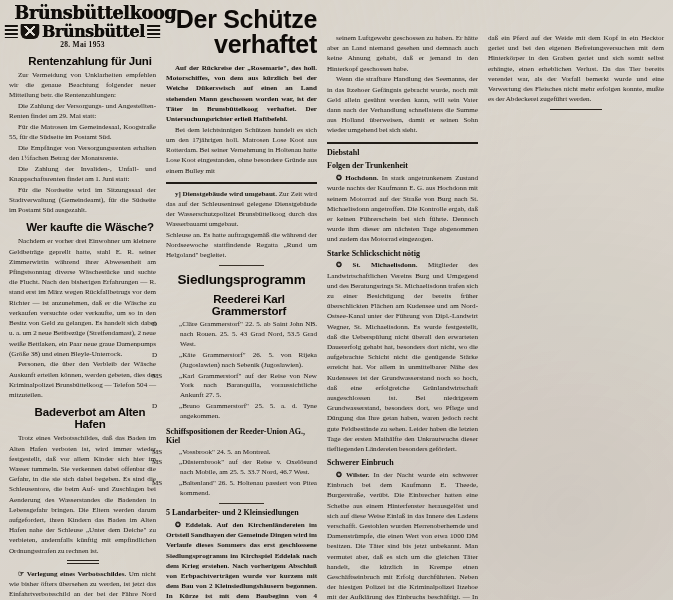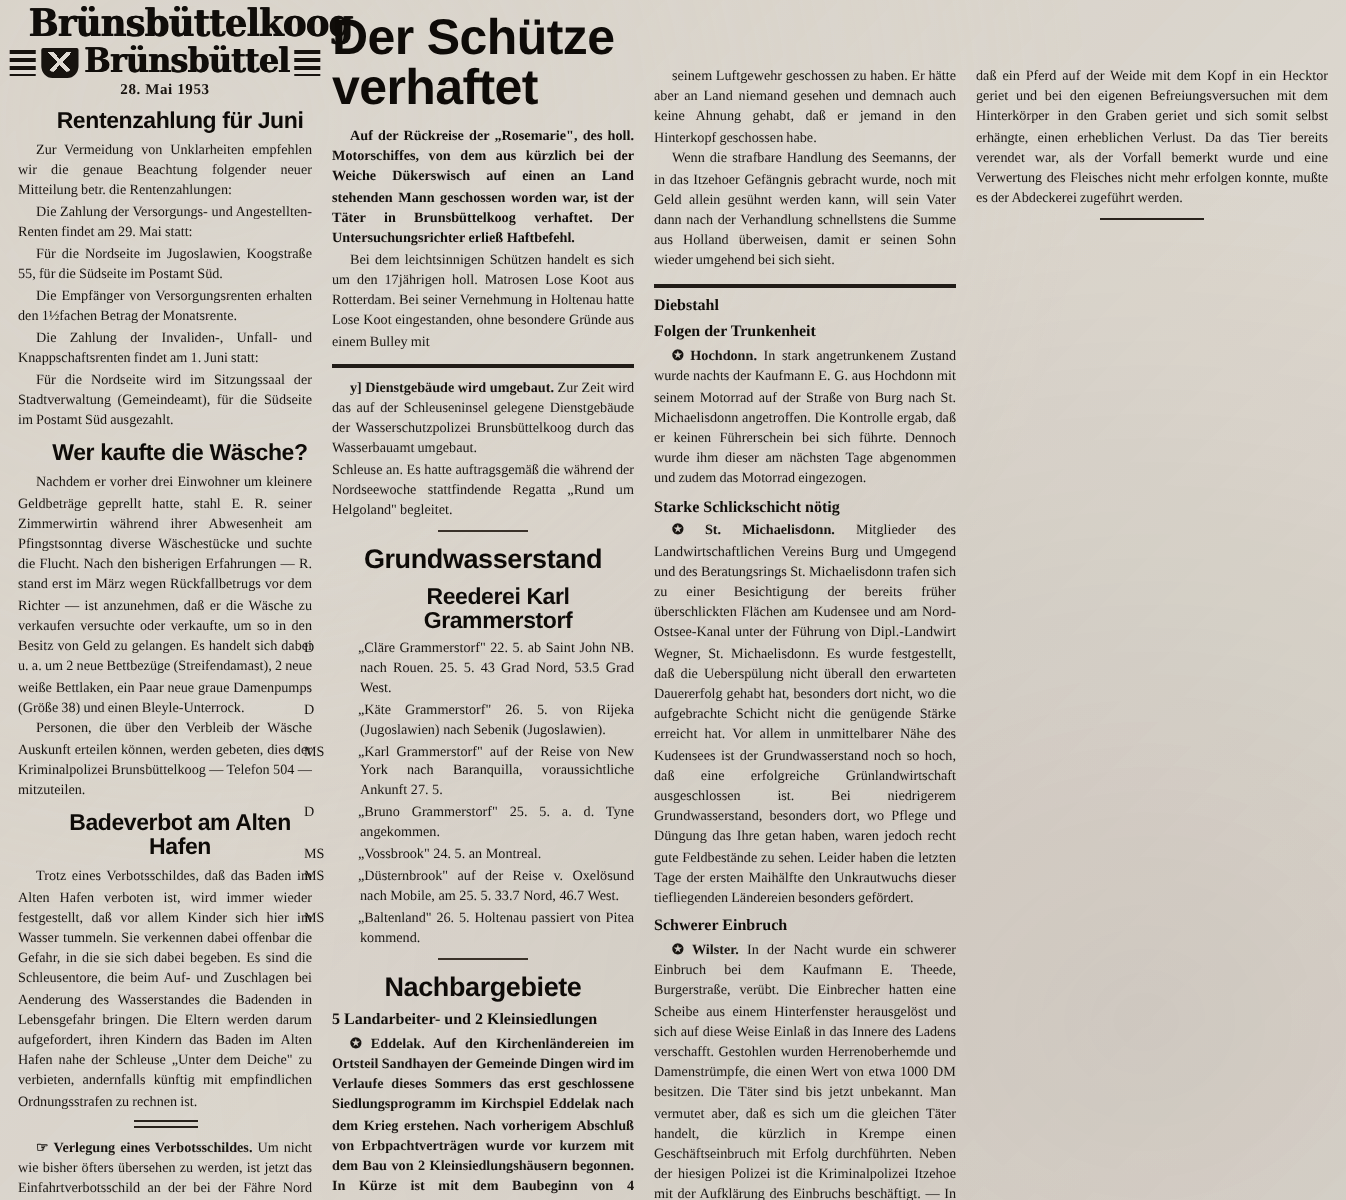--- a/index.html
+++ b/index.html
@@ -115,21 +115,21 @@
     margin-top: 0;
     color: #17130f;
   }
 
   
   h1.main-head {
     font-family: "Liberation Sans", sans-serif;
     font-weight: 700;
     font-size: 25px;
     line-height: 1;
-    text-align: left;
+    text-align: right;
     margin: 4px 0 6px 0;
     letter-spacing: -0.3px;
     color: #100d0a;
   }
   h2.sec-head {
     font-family: "Liberation Sans", sans-serif;
     font-weight: 700;
     font-size: 13.5px;
     line-height: 1.05;
     text-align: center;
@@ -262,21 +262,21 @@
           <span class="crest"></span>
           <span class="word">Brünsbüttel</span>
           <span class="rule-block"></span>
         </div>
         <div class="mast-date">28. Mai 1953</div>
       </div>
 
       <h3 class="art-head">Rentenzahlung für Juni</h3>
       <p class="body">Zur Vermeidung von Unklarheiten empfehlen wir die genaue Beachtung folgender neuer Mitteilung betr. die Rentenzahlungen:</p>
       <p class="body">Die Zahlung der Versorgungs- und Angestellten-Renten findet am 29. Mai statt:</p>
-      <p class="body">Für die Nordseite im Jugoslawien, Koogstraße 55, für die Südseite im Postamt Süd.</p>
+      <p class="body">Für die Matrosen im Gemeindesaal, Koogstraße 55, für die Südseite im Postamt Süd.</p>
       <p class="body">Die Empfänger von Versorgungsrenten erhalten den 1½fachen Betrag der Monatsrente.</p>
       <p class="body">Die Zahlung der Invaliden-, Unfall- und Knappschaftsrenten findet am 1. Juni statt:</p>
       <p class="body">Für die Nordseite wird im Sitzungssaal der Stadtverwaltung (Gemeindeamt), für die Südseite im Postamt Süd ausgezahlt.</p>
 
       <h3 class="art-head">Wer kaufte die Wäsche?</h3>
       <p class="body">Nachdem er vorher drei Einwohner um kleinere Geldbeträge geprellt hatte, stahl E. R. seiner Zimmerwirtin während ihrer Abwesenheit am Pfingstsonntag diverse Wäschestücke und suchte die Flucht. Nach den bisherigen Erfahrungen — R. stand erst im März wegen Rückfallbetrugs vor dem Richter — ist anzunehmen, daß er die Wäsche zu verkaufen versuchte oder verkaufte, um so in den Besitz von Geld zu gelangen. Es handelt sich dabei u. a. um 2 neue Bettbezüge (Streifendamast), 2 neue weiße Bettlaken, ein Paar neue graue Damenpumps (Größe 38) und einen Bleyle-Unterrock.</p>
       <p class="body">Personen, die über den Verbleib der Wäsche Auskunft erteilen können, werden gebeten, dies der Kriminalpolizei Brunsbüttelkoog — Telefon 504 — mitzuteilen.</p>
 
       <h3 class="art-head">Badeverbot am Alten Hafen</h3>
       <p class="body">Trotz eines Verbotsschildes, daß das Baden im Alten Hafen verboten ist, wird immer wieder festgestellt, daß vor allem Kinder sich hier im Wasser tummeln. Sie verkennen dabei offenbar die Gefahr, in die sie sich dabei begeben. Es sind die Schleusentore, die beim Auf- und Zuschlagen bei Aenderung des Wasserstandes die Badenden in Lebensgefahr bringen. Die Eltern werden darum aufgefordert, ihren Kindern das Baden im Alten Hafen nahe der Schleuse „Unter dem Deiche" zu verbieten, andernfalls künftig mit empfindlichen Ordnungsstrafen zu rechnen ist.</p>
@@ -294,40 +294,40 @@
       <p class="body">Bei dem leichtsinnigen Schützen handelt es sich um den 17jährigen holl. Matrosen Lose Koot aus Rotterdam. Bei seiner Vernehmung in Holtenau hatte Lose Koot eingestanden, ohne besondere Gründe aus einem Bulley mit</p>
 
       <div class="sep-thick"></div>
 
       <p class="body"><span class="dingbat">y] </span><span class="lead">Dienstgebäude wird umgebaut.</span><span> Zur Zeit wird das auf der Schleuseninsel gelegene Dienstgebäude der Wasserschutzpolizei Brunsbüttelkoog durch das Wasserbauamt umgebaut.</span></p>
 
       <p class="body noind">Schleuse an. Es hatte auftragsgemäß die während der Nordseewoche stattfindende Regatta „Rund um Helgoland" begleitet.</p>
 
       <div class="sep-thin"></div>
 
-      <h2 class="sec-head">Grundwasserstand</h2>
+      <h2 class="sec-head">Siedlungsprogramm</h2>
       <h3 class="art-head">Reederei Karl Grammerstorf</h3>
 
       <ul class="shiplist">
         <li><span class="sh-type">D</span><span>„Cläre Grammerstorf" 22. 5. ab Saint John NB. nach Rouen. 25. 5. 43 Grad Nord, 53.5 Grad West.</span></li>
         <li><span class="sh-type">D</span><span>„Käte Grammerstorf" 26. 5. von Rijeka (Jugoslawien) nach Sebenik (Jugoslawien).</span></li>
         <li><span class="sh-type">MS</span><span>„Karl Grammerstorf" auf der Reise von New York nach Baranquilla, voraussichtliche Ankunft 27. 5.</span></li>
         <li><span class="sh-type">D</span><span>„Bruno Grammerstorf" 25. 5. a. d. Tyne angekommen.</span></li>
       </ul>
 
+      <h4 class="sub-head-left">Schiffspositionen der Reeder-Union AG., Kiel</h4>
 
       <ul class="shiplist">
         <li><span class="sh-type">MS</span><span>„Vossbrook" 24. 5. an Montreal.</span></li>
         <li><span class="sh-type">MS</span><span>„Düsternbrook" auf der Reise v. Oxelösund nach Mobile, am 25. 5. 33.7 Nord, 46.7 West.</span></li>
         <li><span class="sh-type">MS</span><span>„Baltenland" 26. 5. Holtenau passiert von Pitea kommend.</span></li>
       </ul>
 
       <div class="sep-thin"></div>
 
-      <h2 class="sec-head">Nachbargebiete</h2>
       <h4 class="sub-head">5 Landarbeiter- und 2 Kleinsiedlungen</h4>
       <p class="body"><span class="dingbat">✪ </span><span class="place">Eddelak. Auf den Kirchenländereien im Ortsteil Sandhayen der Gemeinde Dingen wird im Verlaufe dieses Sommers das erst geschlossene Siedlungsprogramm im Kirchspiel Eddelak nach dem Krieg erstehen. Nach vorherigem Abschluß von Erbpachtverträgen wurde vor kurzem mit dem Bau von 2 Kleinsiedlungshäusern begonnen. In Kürze ist mit dem Baubeginn von 4 Landarbeitersiedlungen mit Einliegerwohnungen zu rechnen. Der Bau eines weiteren Landarbeitersiedlungshauses ist in Behmhusen auf dem Gelände der Bauern Rudolf Dohrn vorgesehen.</span></p>
 
     </div>
 
     <div class="col c3">
       <p class="body" style="margin-top:30px">seinem Luftgewehr geschossen zu haben. Er hätte aber an Land niemand gesehen und demnach auch keine Ahnung gehabt, daß er jemand in den Hinterkopf geschossen habe.</p>
       <p class="body">Wenn die strafbare Handlung des Seemanns, der in das Itzehoer Gefängnis gebracht wurde, noch mit Geld allein gesühnt werden kann, will sein Vater dann nach der Verhandlung schnellstens die Summe aus Holland überweisen, damit er seinen Sohn wieder umgehend bei sich sieht.</p>
 
       <div class="sep-thick"></div>

